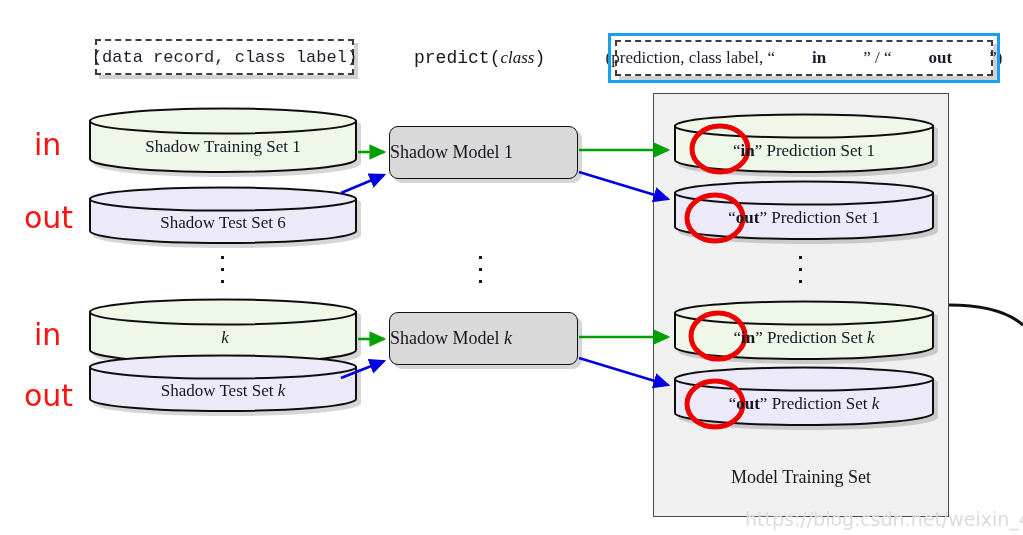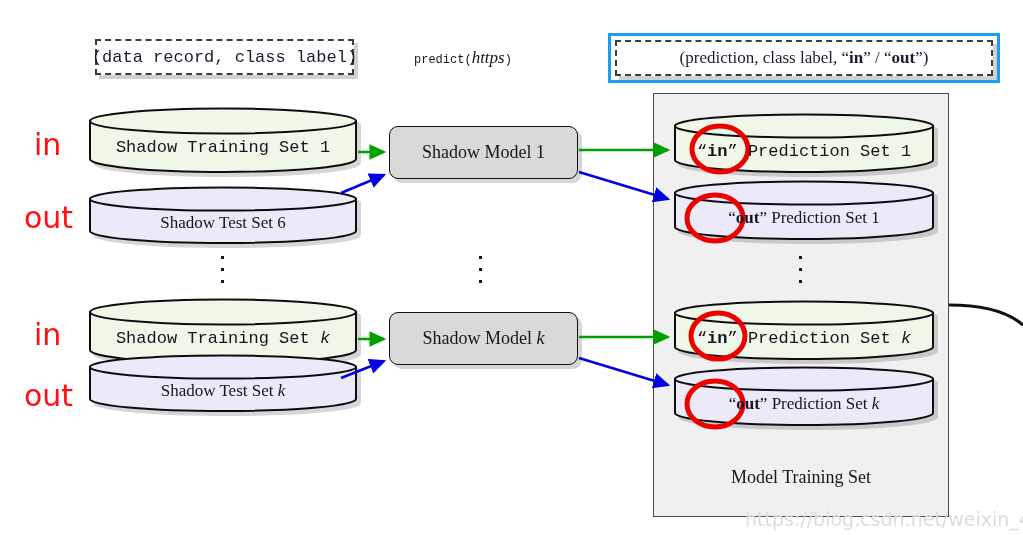--- a/index.html
+++ b/index.html
@@ -23,21 +23,21 @@
   }
   .chip.blueframe{
     border:2px dashed #3c3c3c;
     outline:3px solid #1a9ef0;
     outline-offset:4px;
   }
   .plainlabel{
     position:absolute;
     font-size:17px;color:#15151f;white-space:nowrap;
   }
-  .mono{font-family:"Liberation Mono", monospace;font-size:12px;}
+  .mono{font-family:"Liberation Mono", monospace;font-size:18px;}
   .ital{font-style:italic;}
   .bld{font-weight:bold;}
 
   
   .panel{
     position:absolute;
     background:#f0f0f0;
     border:1.5px solid #4a4a4a;
     box-sizing:border-box;
   }
@@ -49,31 +49,31 @@
 
   
   .cyl{position:absolute;}
   .cyl svg{display:block;overflow:visible;}
   .cyl .cyl-text{
     position:absolute;left:0;top:0;width:100%;height:100%;
     display:flex;align-items:center;justify-content:center;
     font-size:17px;color:#15151f;white-space:nowrap;
     pointer-events:none;
   }
-  .cyl.green .cyl-text{padding-top:7px;font-family:Liberation Mono, monospace;}
+  .cyl.green .cyl-text{padding-top:7px;}
   .cyl.lav .cyl-text{padding-top:7px;}
 
   
   .modelbox{
     position:absolute;
     background:#d9d9d9;
     border:1.8px solid #111;
     border-radius:9px;
     box-shadow:4px 4px 0 0 rgba(0,0,0,0.16);
-    display:flex;align-items:center;justify-content:center;
+    display:flex;align-items:center;
     font-size:18px;color:#15151f;white-space:nowrap;
     box-sizing:border-box;
   }
 
   
   .sidelabel{
     position:absolute;
     font-family:"DejaVu Sans", sans-serif;
     color:#ff1111;font-size:30px;line-height:1;white-space:nowrap;
   }
@@ -101,24 +101,24 @@
 <div class="stage">
 
   <div class="panel" style="left:653px;top:93px;width:296px;height:424px;"></div>
   <div class="panel-caption" style="left:653px;top:467px;width:296px;">Model Training Set</div>
 
   <div class="chip" style="left:95px;top:39px;width:259px;height:36px;font-family:Liberation Mono, monospace;">
     <span>(data record, class label)</span>
   </div>
 
   <div class="plainlabel" style="left:414px;top:48px;">
-    <span class="mono">predict</span><span class="mono">(</span><span class="ital">https</span><span class="mono">)</span>
-  </div>
-
-  <div class="chip blueframe" style="left:615px;top:40px;width:378px;height:36px;">
+    <span class="mono">predict</span><span class="mono">(</span><span class="ital">class</span><span class="mono">)</span>
+  </div>
+
+  <div class="chip blueframe" style="left:615px;top:40px;width:378px;height:36px;gap:37px;">
     <span>(prediction, class label, “</span>
       <span class="bld">in</span>
       <span>” / “</span>
       <span class="bld">out</span>
       <span>”)</span>
   </div>
 
   <div class="sidelabel" style="left:34px;top:130px;">in</div>
   <div class="sidelabel" style="left:24px;top:203px;">out</div>
   <div class="sidelabel" style="left:34px;top:320px;">in</div>
@@ -164,21 +164,21 @@
         <filter id="sh3" x="-20%" y="-20%" width="150%" height="160%">
           <feDropShadow dx="4" dy="4" stdDeviation="0" flood-color="#000" flood-opacity="0.16"></feDropShadow>
         </filter>
       </defs>
       <g filter="url(#sh3)">
         <path d="M2,14 L2,52 A133,13 0 0 0 268,52 L268,14 Z" fill="#eef7e8" stroke="#111" stroke-width="2"></path>
         <ellipse cx="135" cy="14" rx="133" ry="12.5" fill="#eef7e8" stroke="#111" stroke-width="2"></ellipse>
       </g>
     </svg>
     <div class="cyl-text">
-      <span>Shadow Training Set</span>&nbsp;<span class="ital">k</span>
+      &nbsp;<span class="ital">k</span>
     </div>
   </div>
 
   <div class="cyl lav" style="left:88px;top:354px;width:270px;height:60px;">
     <svg width="270" height="60" viewBox="0 0 270 60">
       <defs>
         <filter id="sh4" x="-20%" y="-20%" width="150%" height="160%">
           <feDropShadow dx="4" dy="4" stdDeviation="0" flood-color="#000" flood-opacity="0.16"></feDropShadow>
         </filter>
       </defs>

